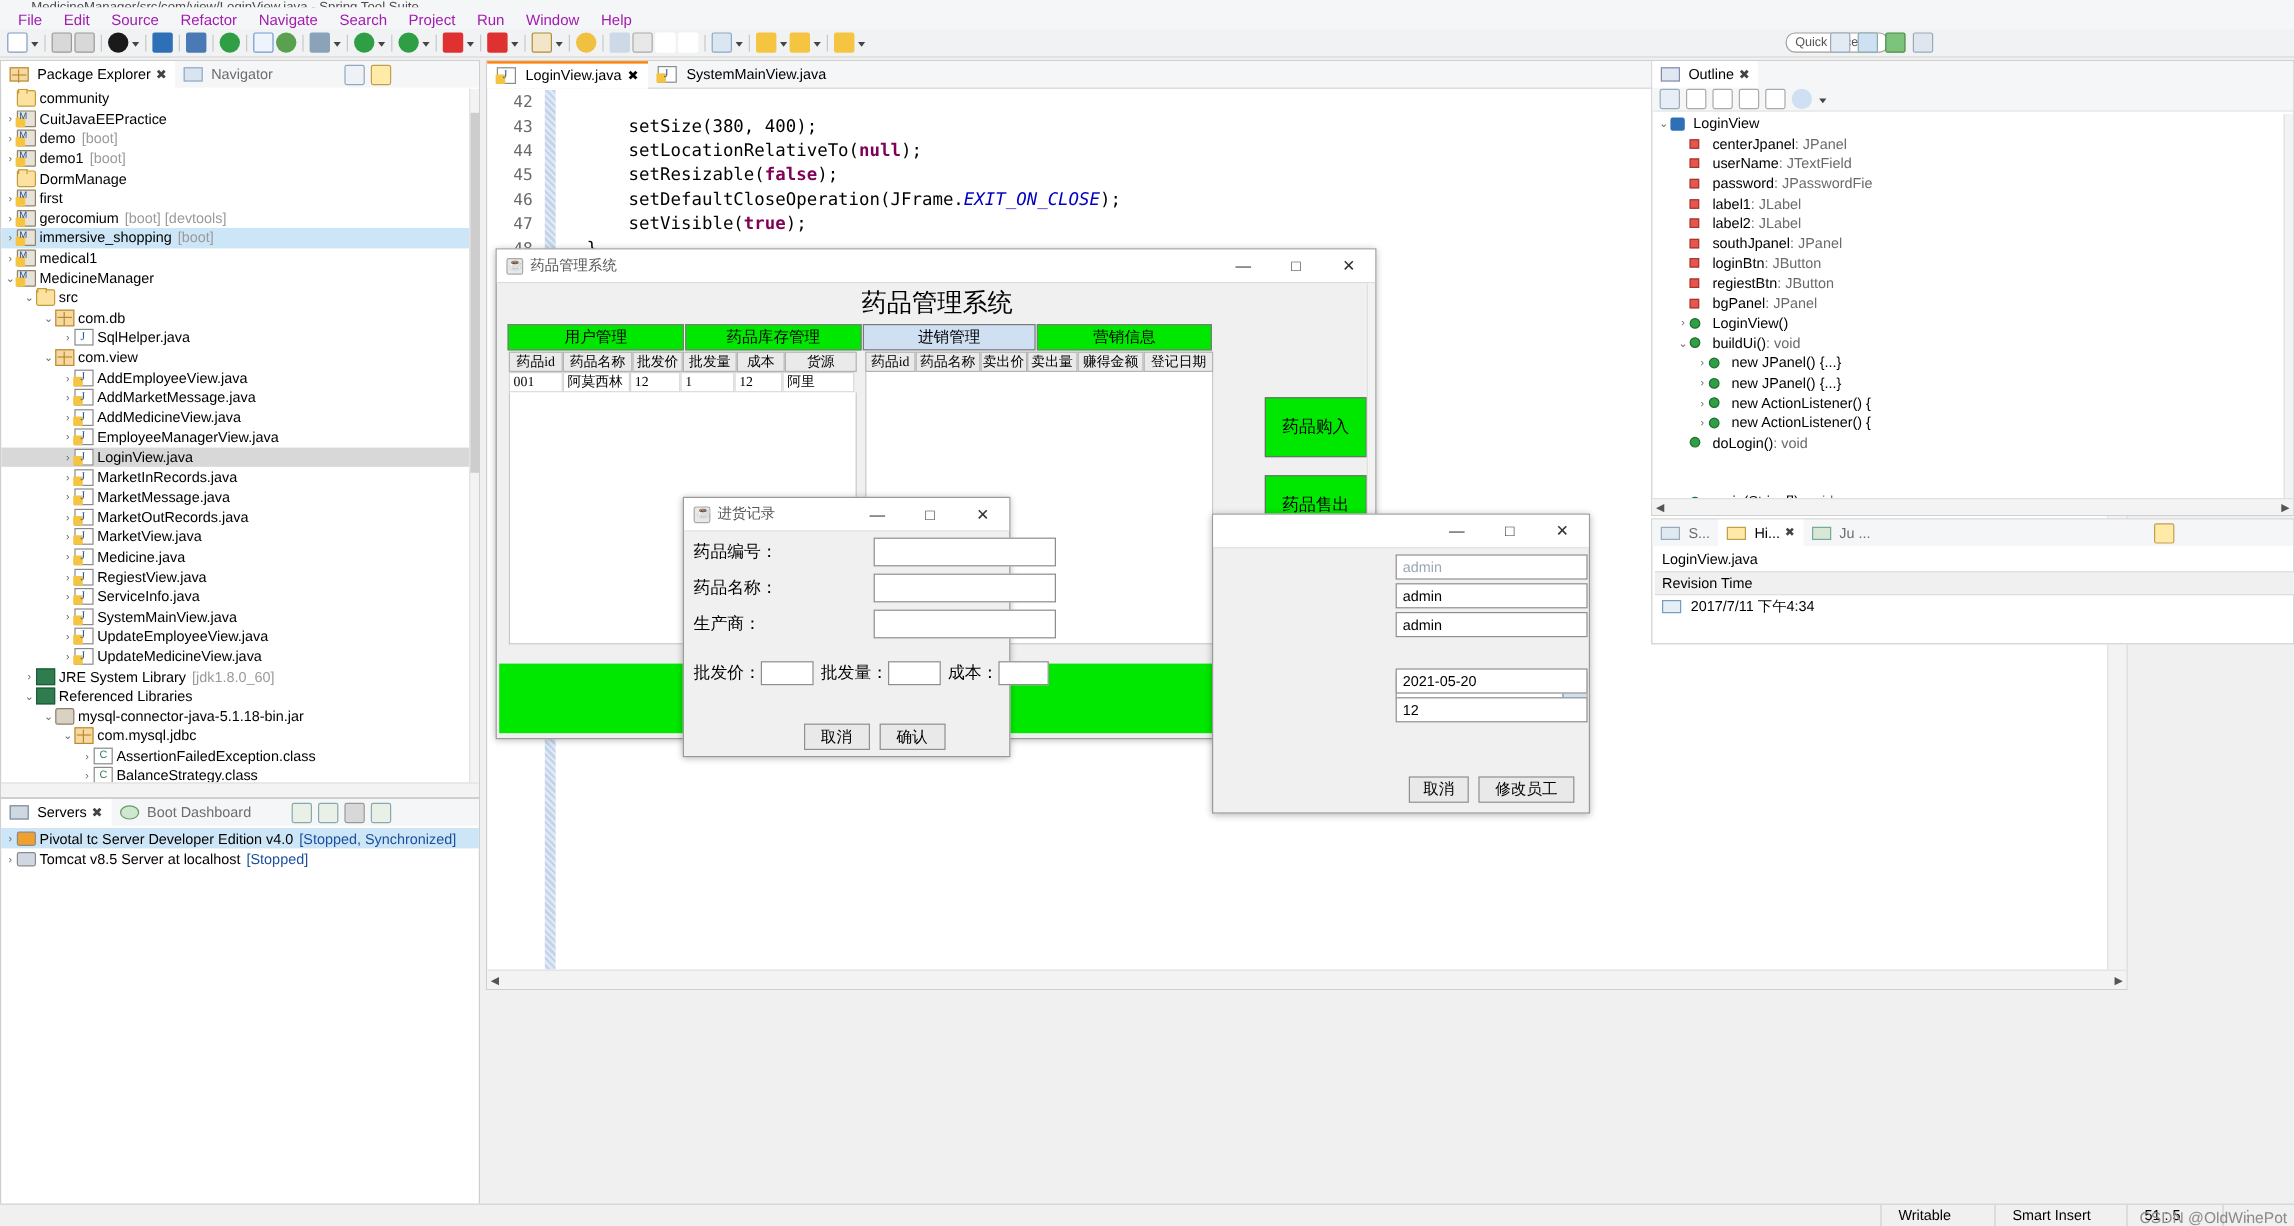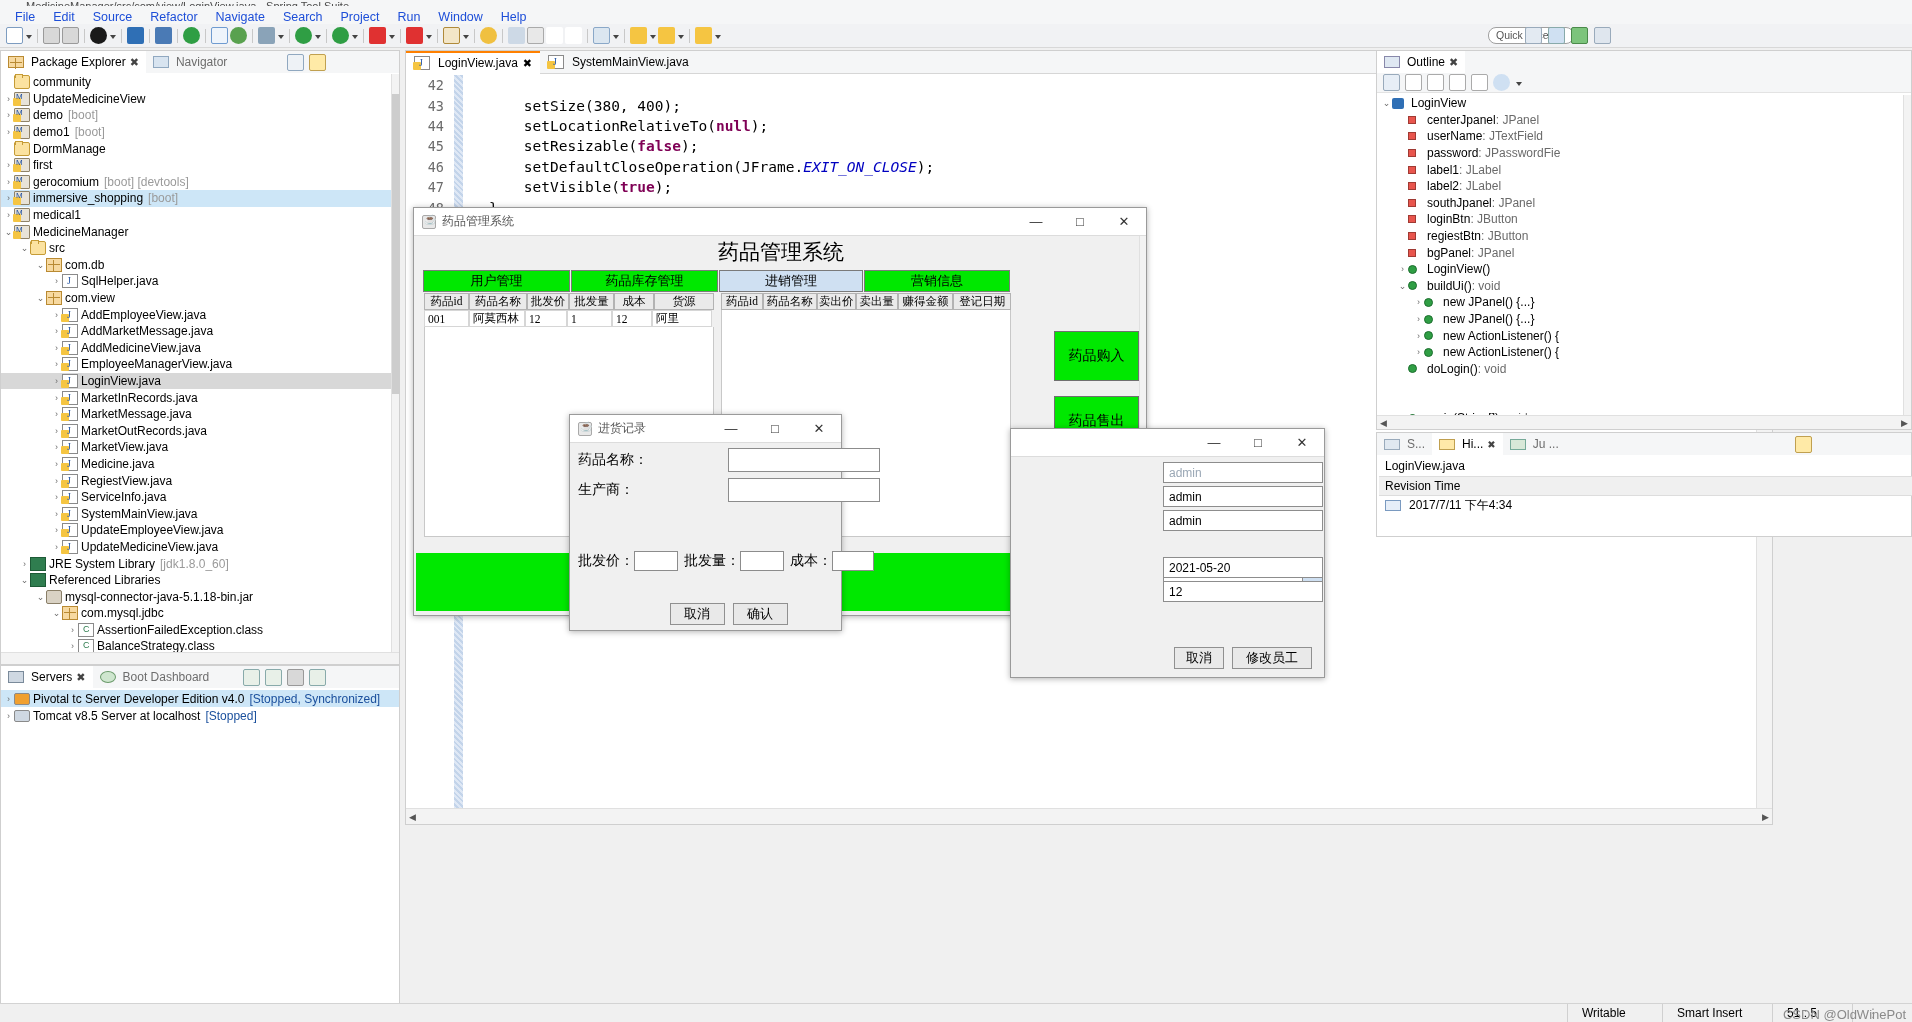--- a/index.html
+++ b/index.html
@@ -10,21 +10,21 @@
     font-size:12px; color:#000;
     background:#f0f0f0; overflow:hidden; position:relative;
   }
   .abs { position:absolute; }
 
   
   #titlebar { left:0; top:0; width:1912px; height:14px; background:#f5f6f7;
     font-size:11px; color:#4a4a4a; overflow:hidden; white-space:nowrap; }
   #menubar { left:0; top:6px; width:1912px; height:22px; background:#f5f6f7;
     display:flex; align-items:center; padding-left:6px; }
-  #menubar .mi { padding:2px 9px; font-size:12.5px; color:#1d4ed8; }
+  #menubar .mi { padding:2px 9px; font-size:12.5px; color:#a21caf; }
   #toolbar { left:0; top:24px; width:1912px; height:24px; background:#f1f2f4;
     border-bottom:1px solid #d8d8d8; display:flex; align-items:center; padding-left:5px; }
   .tb-ico { width:17px; height:17px; margin:0 1px; border-radius:2px; position:relative;
     display:inline-block; }
   .tb-sep { width:1px; height:14px; background:#c8c8c8; margin:0 4px; display:inline-block; }
   .tb-arrow { width:9px; height:16px; display:inline-block; position:relative; }
   .tb-arrow:after { content:""; position:absolute; left:2px; top:7px;
     border-left:3.5px solid transparent; border-right:3.5px solid transparent;
     border-top:4px solid #444; }
 
@@ -282,21 +282,21 @@
       <div class="trow" style="padding-left: 2px;">
         <span class="twist"></span>
         <span class="tico i-folder"></span>
         <span>community</span>
       </div>
       <div class="trow" style="padding-left: 2px;">
         <span class="twist">›</span>
         <span class="tico i-prj">
           <span class="warnbadge"></span>
         </span>
-        <span>UpdateMedicineView</span>
+        <span>CuitJavaEEPractice</span>
       </div>
       <div class="trow" style="padding-left: 2px;">
         <span class="twist">›</span>
         <span class="tico i-prj">
           <span class="warnbadge"></span>
         </span>
         <span>demo</span>
         <span class="dim" style="margin-left: 5px;">[boot]</span>
       </div>
       <div class="trow" style="padding-left: 2px;">
@@ -864,20 +864,24 @@
     <span class="jicon"></span>
     <span>进货记录</span>
     <span class="swin-btns">
       <span class="wbtn">—</span>
       <span class="wbtn">□</span>
       <span class="wbtn">✕</span>
     </span>
   </div>
   <div class="abs" id="dlgfields" style="left:0;top:30px;width:317px;">
       <div style="display: flex; align-items: center; height: 30px; padding-left: 8px;">
+        <div class="flabel" style="width: 150px;">药品编号：</div>
+        <div class="finput" style="width: 152px; height: 24px;"></div>
+      </div>
+      <div style="display: flex; align-items: center; height: 30px; padding-left: 8px;">
         <div class="flabel" style="width: 150px;">药品名称：</div>
         <div class="finput" style="width: 152px; height: 24px;"></div>
       </div>
       <div style="display: flex; align-items: center; height: 30px; padding-left: 8px;">
         <div class="flabel" style="width: 150px;">生产商：</div>
         <div class="finput" style="width: 152px; height: 24px;"></div>
       </div>
     </div>
   <div class="abs" id="dlginline" style="left:8px;top:136px;width:305px;display:flex;align-items:center;">
       <span class="flabel">批发价：</span>

